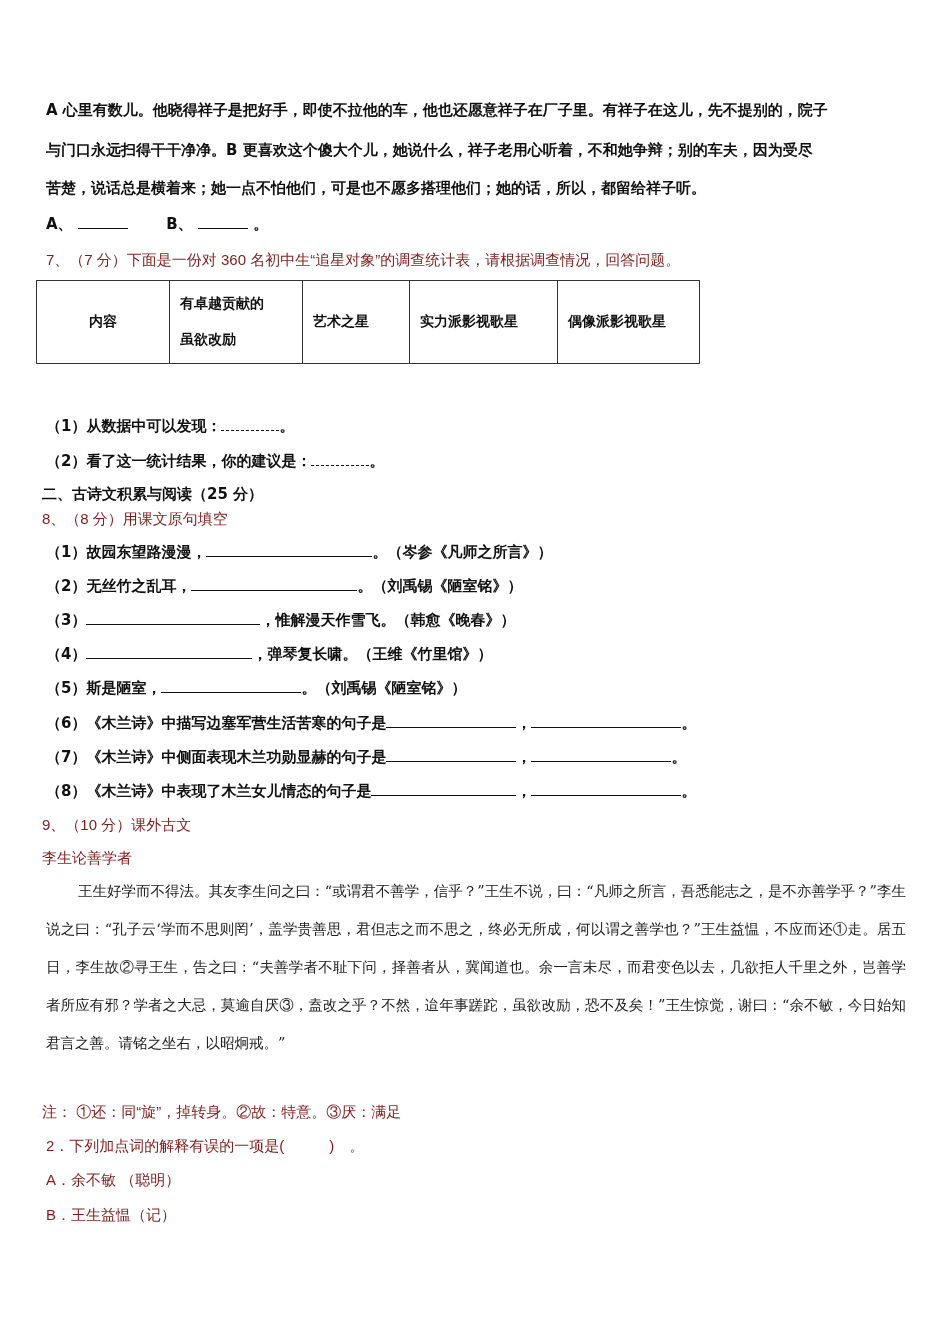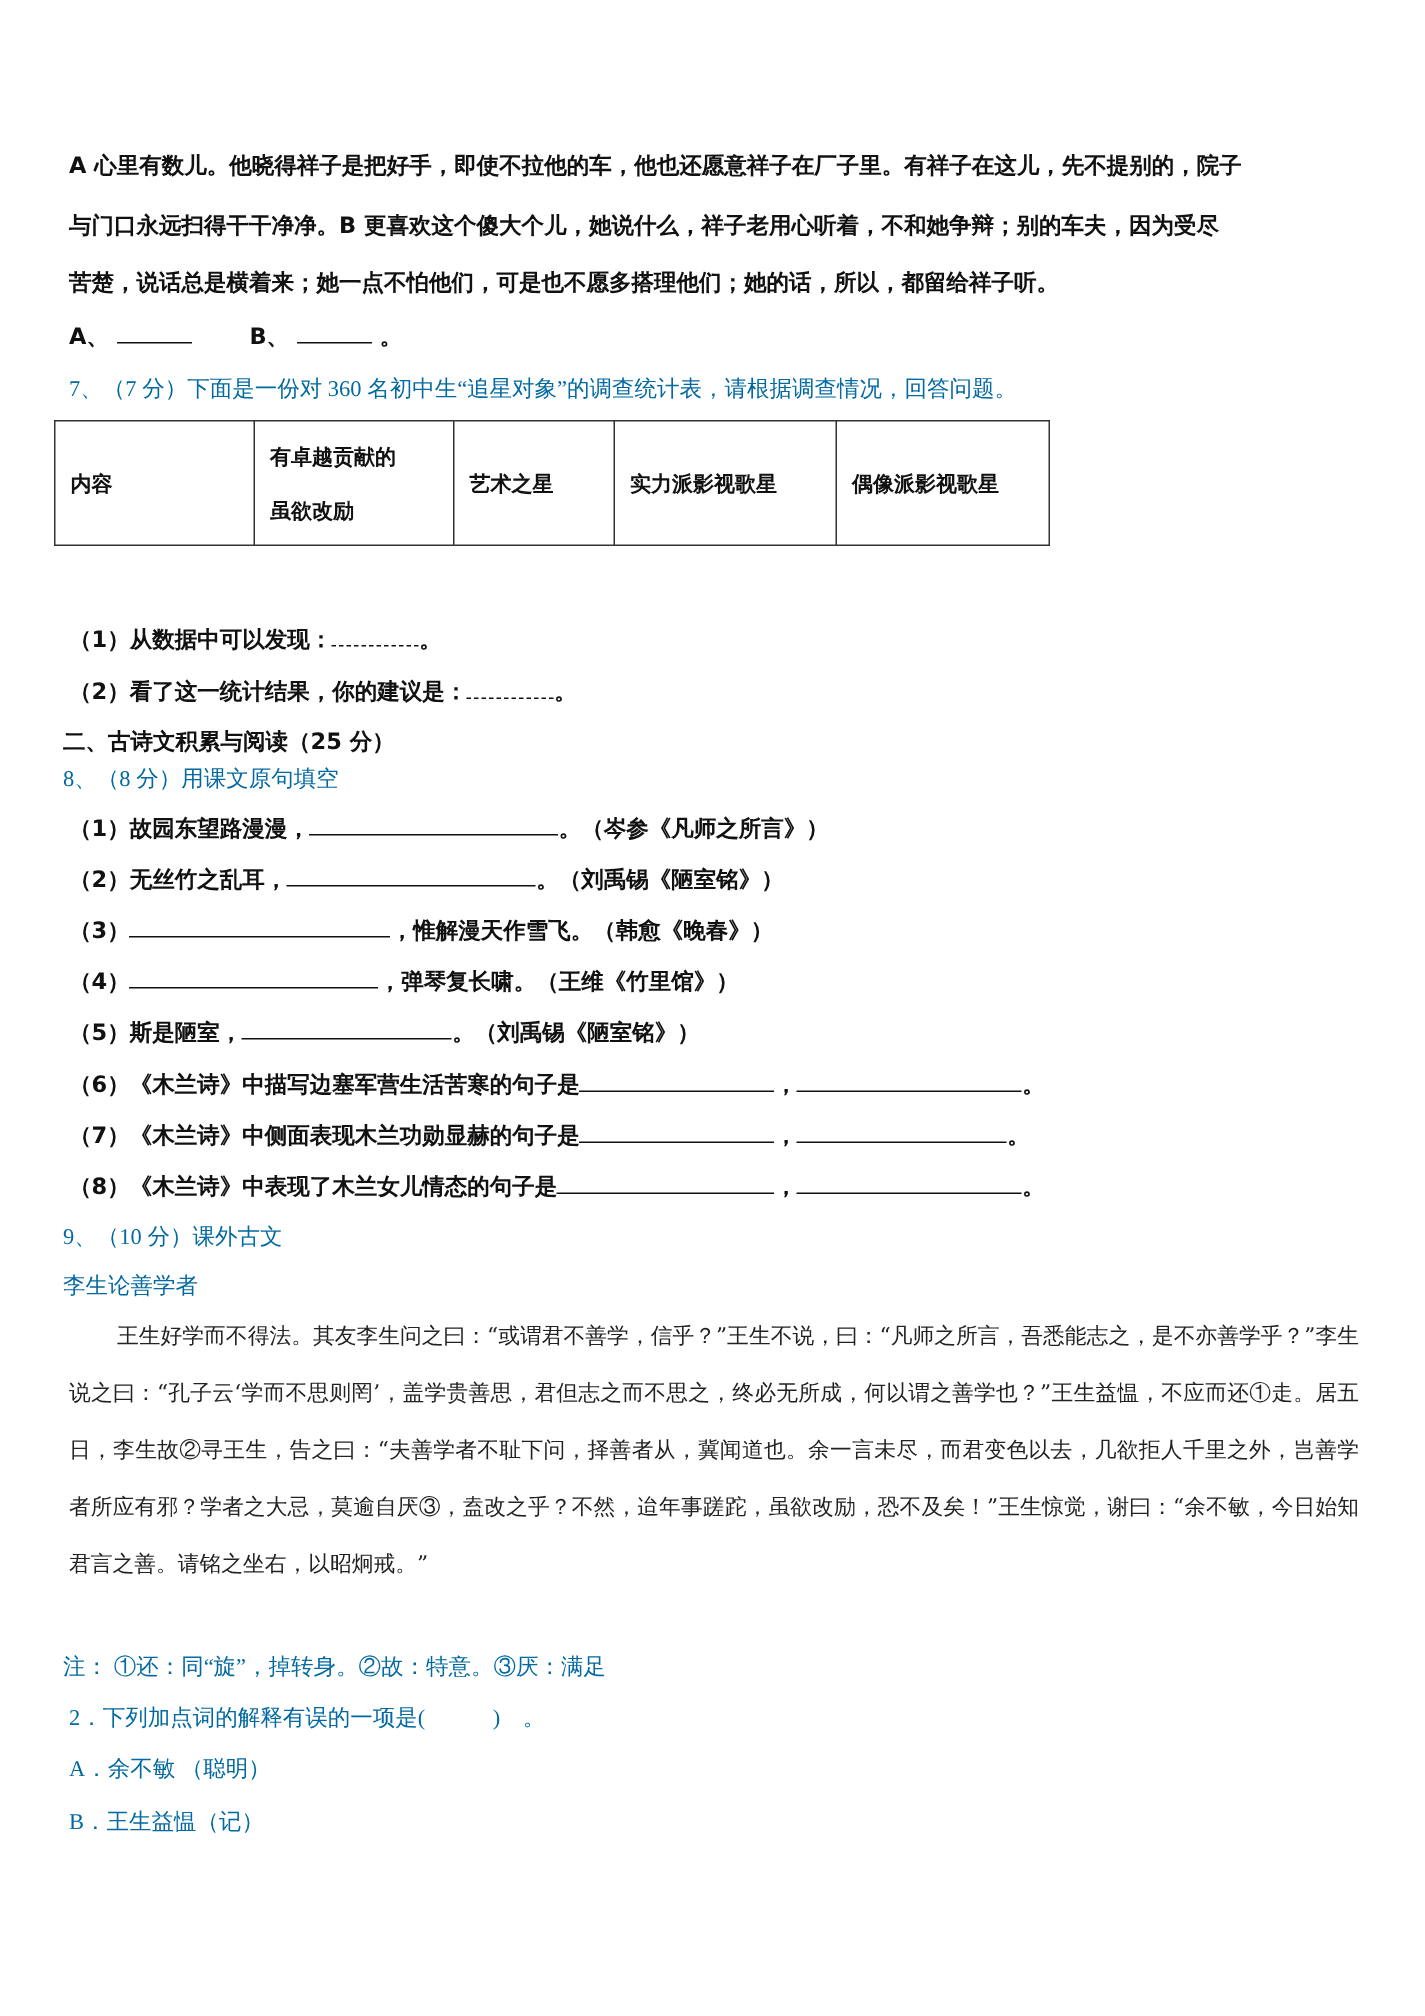--- a/index.html
+++ b/index.html
@@ -1,27 +1,27 @@
 <!DOCTYPE html>
 <html><head>
 <meta charset="utf-8">
 <style>
   html, body { margin: 0; padding: 0; background: #ffffff; }
   body { width: 950px; height: 1344px; position: relative; overflow: hidden;
          font-family: "DejaVu Sans", "Liberation Sans", sans-serif; color: #111; }
   .line { position: absolute; left: 46px; white-space: nowrap; font-size: 15px; line-height: 20px; }
   .bold { font-weight: bold; }
-  .serif { font-family: Liberation Serif, serif; font-weight: normal; color: #0369a1; }
+  .serif { font-family: Liberation Sans, sans-serif; font-weight: normal; color: #7f1d1d; }
   .blank { display: inline-block; border-bottom: 1px solid #111; height: 14px; vertical-align: baseline; }
   .para { position: absolute; left: 46px; width: 860px; font-size: 14.5px; line-height: 38px;
           font-family: "DejaVu Serif", "Liberation Serif", serif; color: #222; text-align: justify; }
   table.survey { position: absolute; left: 36px; top: 280px; border-collapse: collapse;
                  font-size: 14px; }
   table.survey td { border: 1.5px solid #333; padding: 0 10px; vertical-align: middle; }
-  table.survey tr.hdr td { height: 82px; font-family: Liberation Sans, sans-serif; font-weight: bold; line-height: 36px; }
+  table.survey tr.hdr td { height: 82px; font-family: Liberation Serif, serif; font-weight: bold; line-height: 36px; }
   table.survey tr.row td { height: 44px; font-weight: bold; }
 </style>
 </head>
 <body>
 
 <div class="line bold" style="top:100px;">A 心里有数儿。他晓得祥子是把好手，即使不拉他的车，他也还愿意祥子在厂子里。有祥子在这儿，先不提别的，院子</div>
 <div class="line bold" style="top:140px; left:46px;">与门口永远扫得干干净净。B 更喜欢这个傻大个儿，她说什么，祥子老用心听着，不和她争辩；别的车夫，因为受尽</div>
 <div class="line bold" style="top:178px;">苦楚，说话总是横着来；她一点不怕他们，可是也不愿多搭理他们；她的话，所以，都留给祥子听。</div>
 <div class="line bold" style="top:214px;">
   <span>A、</span>
@@ -30,21 +30,21 @@
   <span>B、</span>
   <span class="blank" style="width:50px;"></span>
   <span>。</span>
 </div>
 
 <div class="line serif" style="top:250px;">7、（7 分）下面是一份对 360 名初中生“追星对象”的调查统计表，请根据调查情况，回答问题。</div>
 
 <table class="survey">
   <tbody>
       <tr class="hdr">
-    <td style="width:112px;">内容</td>
+    <td style="width:112px;text-align:center;">内容</td>
     <td style="width:112px;">
       <div>有卓越贡献的</div>
       <div>虽欲改励</div>
     </td>
     <td style="width:86px;border-radius:16px;">艺术之星</td>
     <td style="width:127px;">实力派影视歌星</td>
     <td style="width:121px;">偶像派影视歌星</td>
   </tr>
 </tbody>
   </table>

